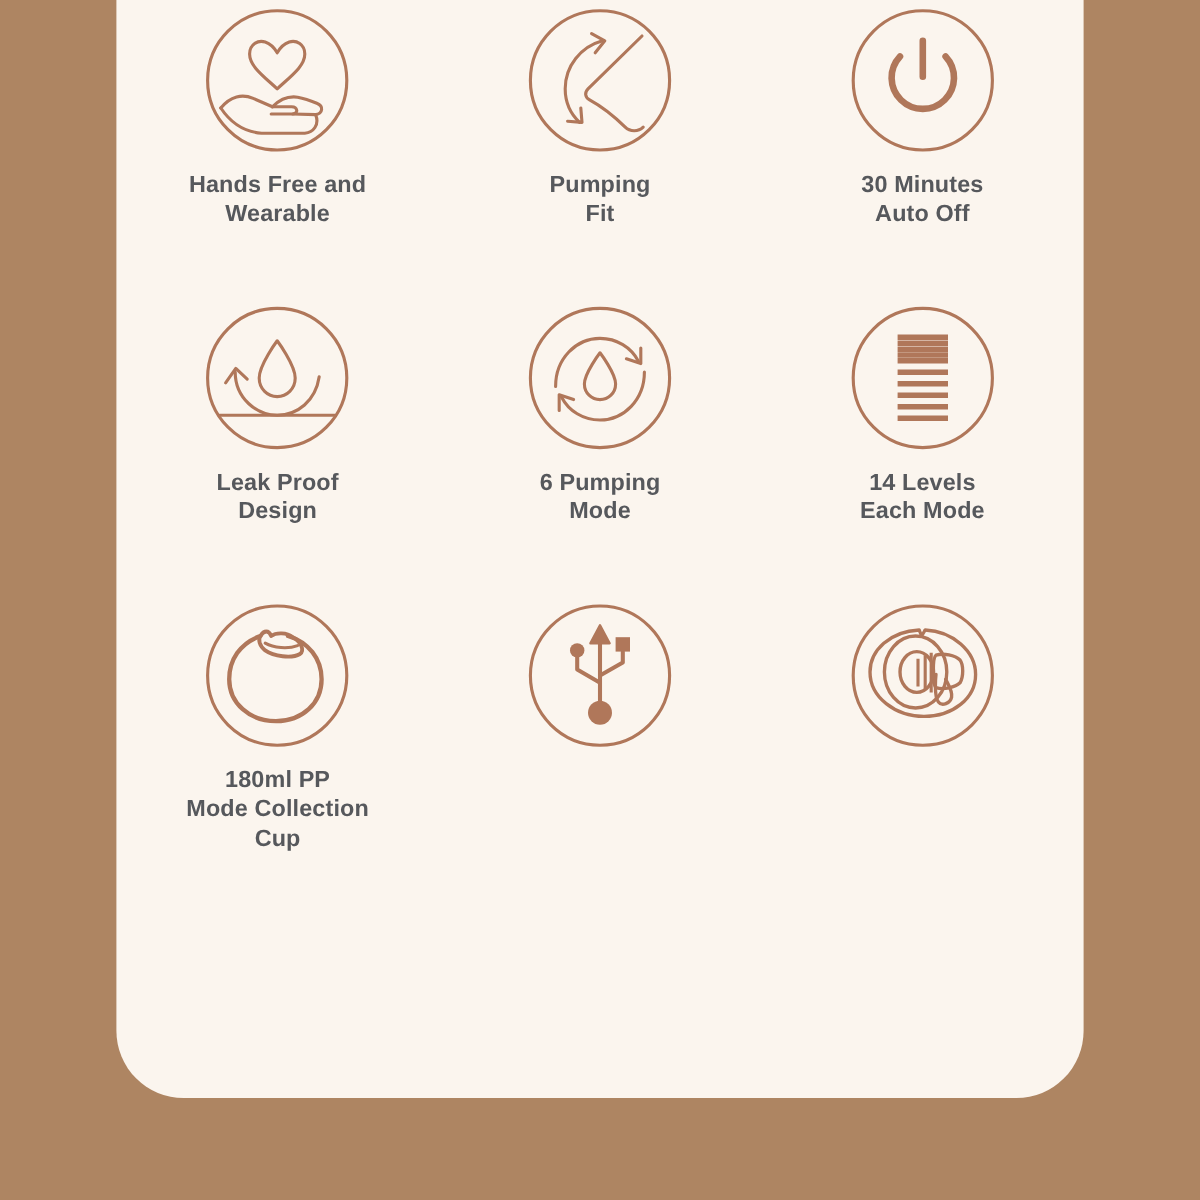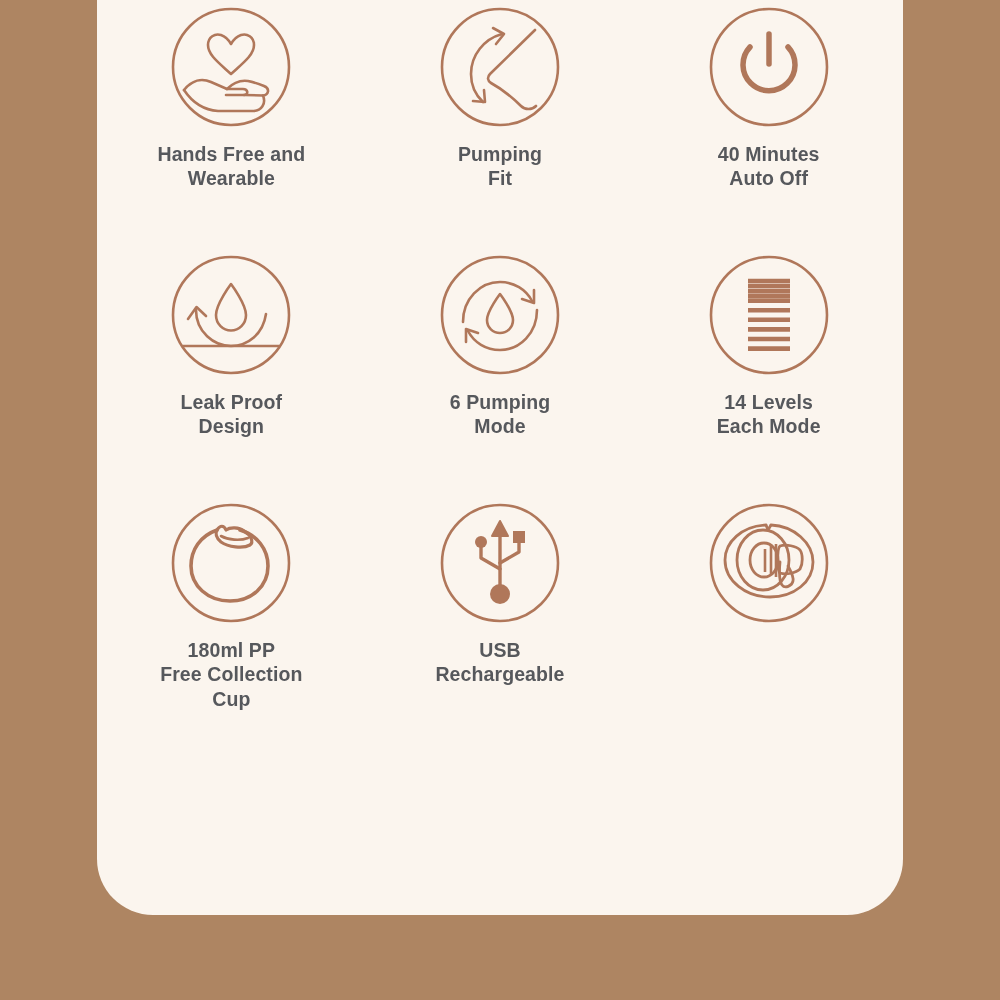--- a/index.html
+++ b/index.html
@@ -99,21 +99,21 @@
       <div class="feature-label">Pumping
 Fit</div>
     </div>
 
     <div class="feature-cell cell-2">
       <svg class="feature-icon" viewBox="0 0 122 122">
         <circle cx="61" cy="61" r="58" fill="none" stroke="#B0775A" stroke-width="2.6"></circle>
         <path d="M42 41 A 26 26 0 1 0 80 41" fill="none" stroke="#B0775A" stroke-width="5.5" stroke-linecap="round"></path>
         <line x1="61" y1="28" x2="61" y2="58" stroke="#B0775A" stroke-width="5.5" stroke-linecap="round"></line>
       </svg>
-      <div class="feature-label">40 Minutes
+      <div class="feature-label">30 Minutes
 Auto Off</div>
     </div>
 
     <div class="feature-cell cell-3">
       <svg class="feature-icon" viewBox="0 0 122 122">
         <circle cx="61" cy="61" r="58" fill="none" stroke="#B0775A" stroke-width="2.6"></circle>
         <path d="M61 30 C 61 30, 46 50, 46 61 C 46 70, 53 76.5, 61 76.5 C 69 76.5, 76 70, 76 61 C 76 50, 61 30, 61 30 Z" fill="none" stroke="#B0775A" stroke-width="2.6" stroke-linejoin="round"></path>
         <path d="M26 56 C 26 78, 44 92, 61 92 C 78 92, 93 80, 96 60" fill="none" stroke="#B0775A" stroke-width="2.6" stroke-linecap="round"></path>
         <path d="M18 65 L 26.5 53 L 36 62" fill="none" stroke="#B0775A" stroke-width="2.6" stroke-linecap="round" stroke-linejoin="round"></path>
         <line x1="13" y1="92" x2="109" y2="92" stroke="#B0775A" stroke-width="2.6" stroke-linecap="round"></line>
@@ -158,37 +158,35 @@
     </div>
 
     <div class="feature-cell cell-6">
       <svg class="feature-icon" viewBox="0 0 122 122">
         <circle cx="61" cy="61" r="58" fill="none" stroke="#B0775A" stroke-width="2.6"></circle>
         <path d="M47 28 C 30 34, 21 48, 21 64 C 21 84, 38 99, 60 99 C 82 99, 98 84, 98 64 C 98 47, 87 33, 70 28" fill="none" stroke="#B0775A" stroke-width="3.6" stroke-linecap="round"></path>
         <path d="M47 28 C 50 23, 54 23, 56 28 C 60 25, 69 25, 74 29 C 81 33, 84 40, 80 43 C 73 47, 58 45, 51 40 C 46 36, 45 31, 47 28 Z" fill="none" stroke="#B0775A" stroke-width="3.2" stroke-linejoin="round"></path>
         <path d="M51 34 C 58 38, 70 39, 78 36" fill="none" stroke="#B0775A" stroke-width="2.6" stroke-linecap="round"></path>
       </svg>
       <div class="feature-label">180ml PP
-Free Collection
+Mode Collection
 Cup</div>
     </div>
 
     <div class="feature-cell cell-7">
       <svg class="feature-icon" viewBox="0 0 122 122">
         <circle cx="61" cy="61" r="58" fill="none" stroke="#B0775A" stroke-width="2.6"></circle>
         <line x1="61" y1="25" x2="61" y2="90" stroke="#B0775A" stroke-width="3.4" stroke-linecap="round"></line>
         <path d="M53 34 L 61 19 L 69 34 Z" fill="#B0775A" stroke="#B0775A" stroke-width="2" stroke-linejoin="round"></path>
         <circle cx="61" cy="92" r="10" fill="#B0775A"></circle>
         <path d="M61 67 L 42 56 L 42 45" fill="none" stroke="#B0775A" stroke-width="3.4" stroke-linecap="round" stroke-linejoin="round"></path>
         <circle cx="42" cy="40" r="6" fill="#B0775A"></circle>
         <path d="M61 61 L 80 50 L 80 41" fill="none" stroke="#B0775A" stroke-width="3.4" stroke-linecap="round" stroke-linejoin="round"></path>
         <rect x="74" y="29" width="12" height="12" fill="#B0775A"></rect>
       </svg>
-      <div class="feature-label">USB
-Rechargeable</div>
     </div>
 
     <div class="feature-cell cell-8">
       <svg class="feature-icon" viewBox="0 0 122 122">
         <circle cx="61" cy="61" r="58" fill="none" stroke="#B0775A" stroke-width="2.6"></circle>
         <path d="M58 23 C 34 24, 17 40, 17 58 C 17 79, 38 95, 62 95 C 86 95, 105 80, 105 60 C 105 41, 86 24, 63 23" fill="none" stroke="#B0775A" stroke-width="2.8" stroke-linecap="round"></path>
         <path d="M58 23 L 60 28 L 63 23" fill="none" stroke="#B0775A" stroke-width="2.8" stroke-linejoin="round"></path>
         <ellipse cx="55" cy="58" rx="26" ry="30" fill="none" stroke="#B0775A" stroke-width="2.8"></ellipse>
         <ellipse cx="56" cy="58" rx="14" ry="17" fill="none" stroke="#B0775A" stroke-width="2.8"></ellipse>
         <path d="M57 47 L 57 70" stroke="#B0775A" stroke-width="2.6"></path>

